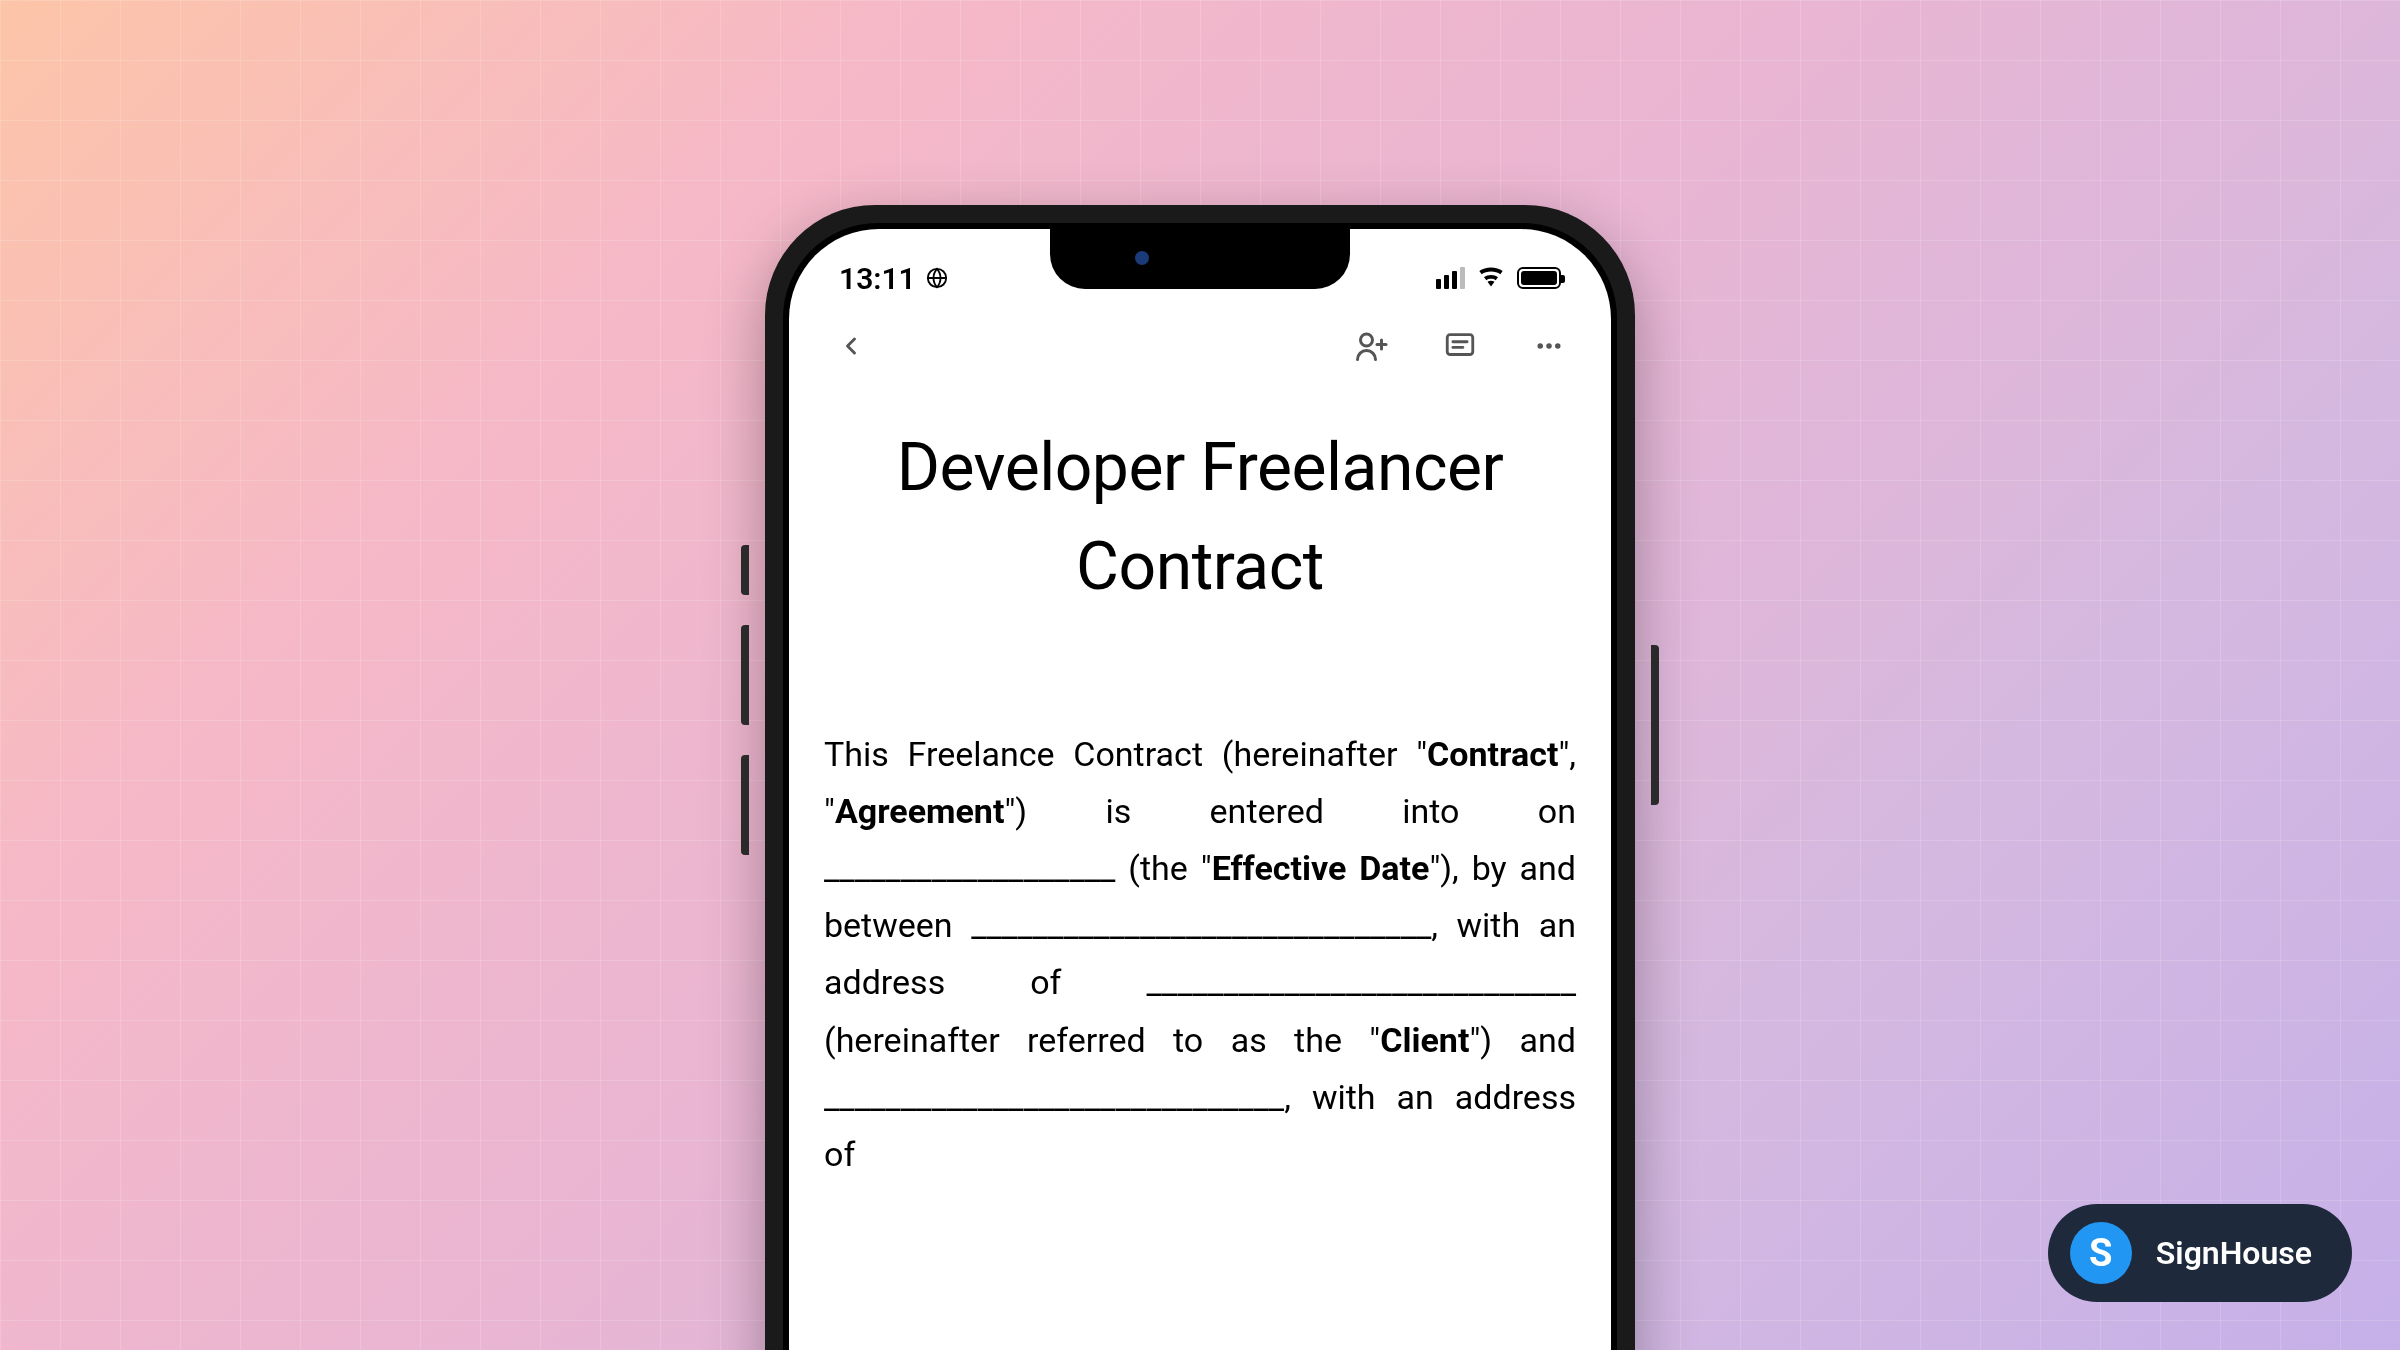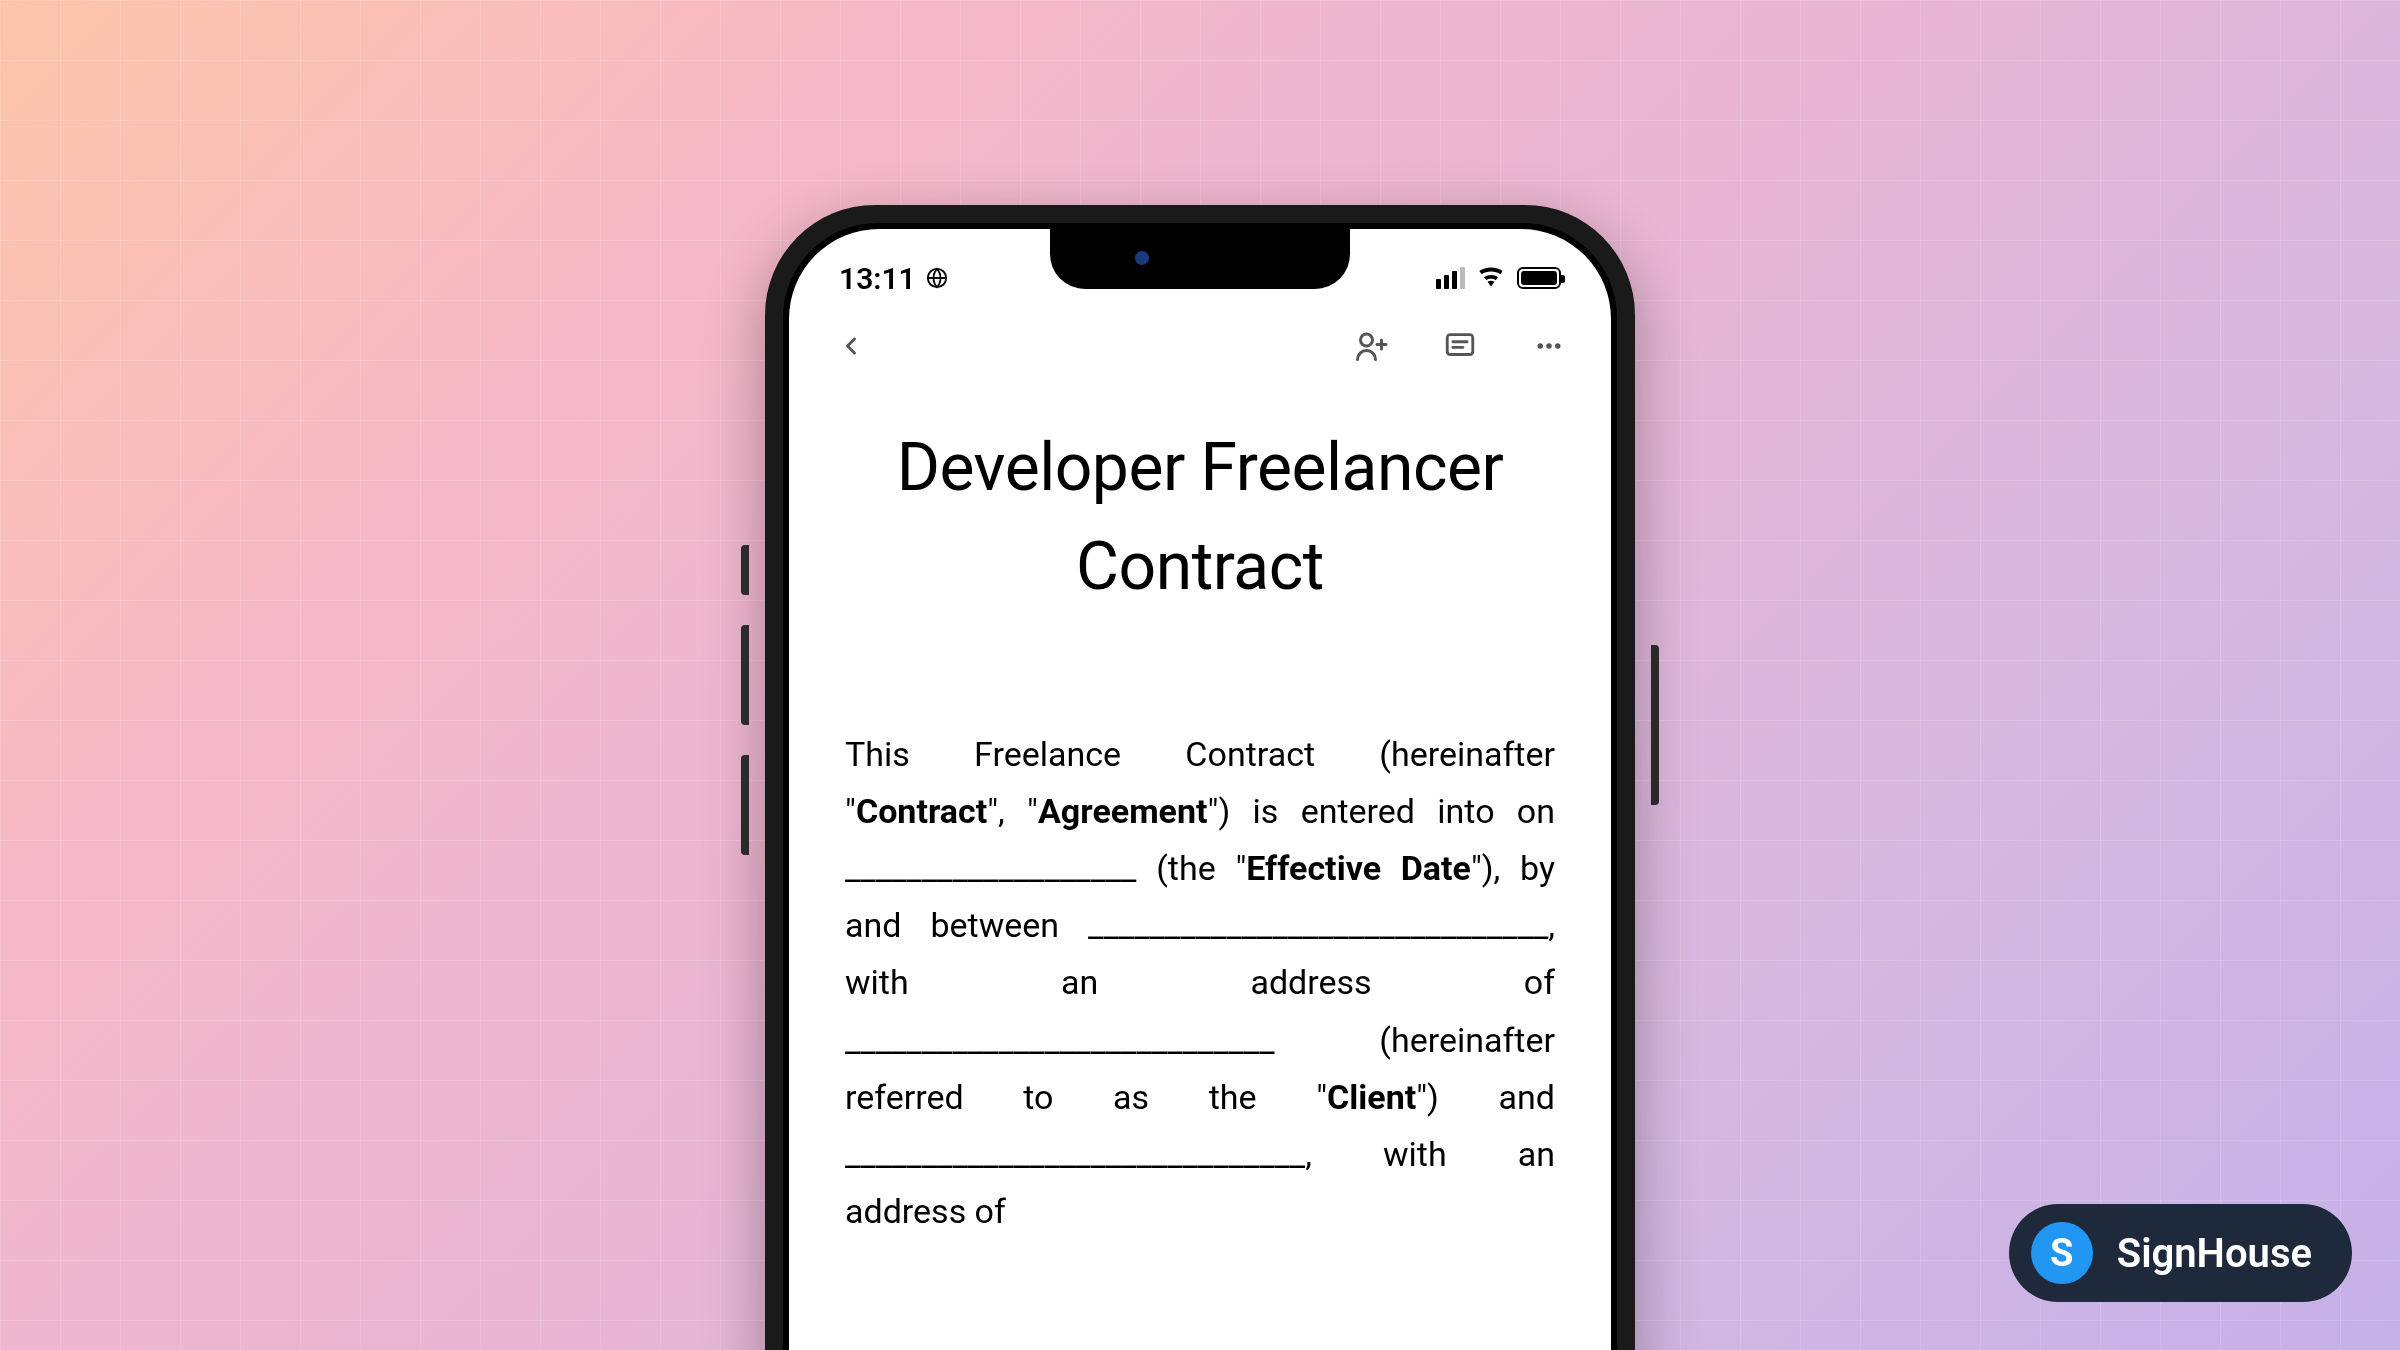--- a/index.html
+++ b/index.html
@@ -190,21 +190,21 @@
     .icon-btn {
       width: 44px;
       height: 44px;
       display: flex;
       align-items: center;
       justify-content: center;
       color: #444;
     }
     
     .document-content {
-      padding: 30px 56px 0;
+      padding: 30px 35px 0;
     }
     
     .doc-title {
       font-size: 66px;
       font-weight: 400;
       text-align: center;
       line-height: 1.5;
       color: #000;
       margin-bottom: 110px;
       letter-spacing: -0.5px;
@@ -242,21 +242,21 @@
       display: flex;
       align-items: center;
       justify-content: center;
       color: #fff;
       font-size: 38px;
       font-weight: 700;
     }
     
     .brand-name {
       color: #fff;
-      font-size: 40px;
+      font-size: 32px;
       font-weight: 600;
     }
   </style>
 </head>
 <body>
 
 <div class="grid-overlay"></div>
 
 <div class="phone-frame">
   <div class="phone-buttons-left">

